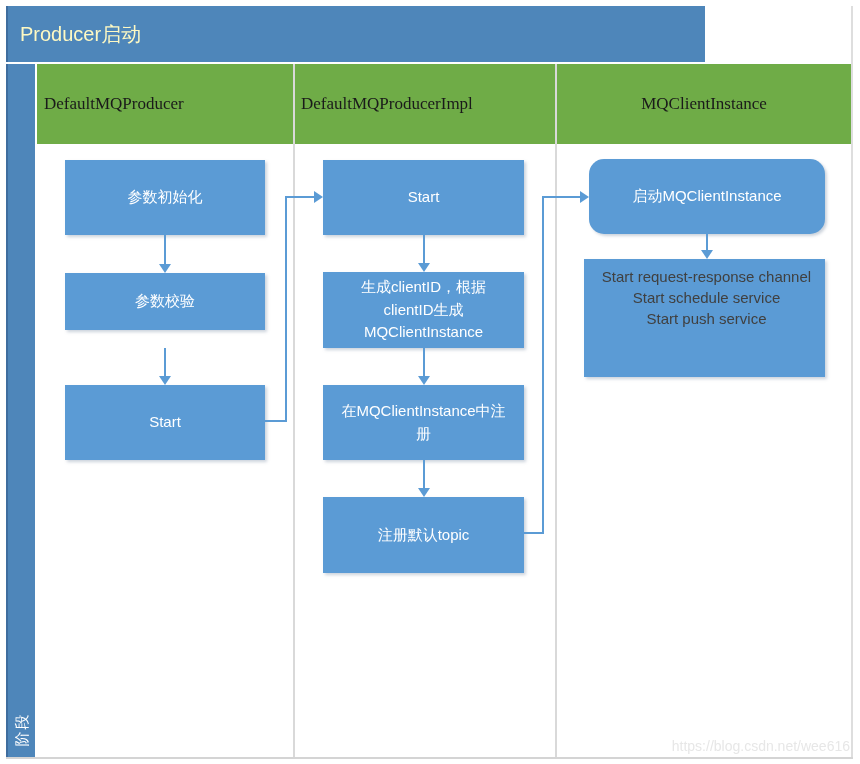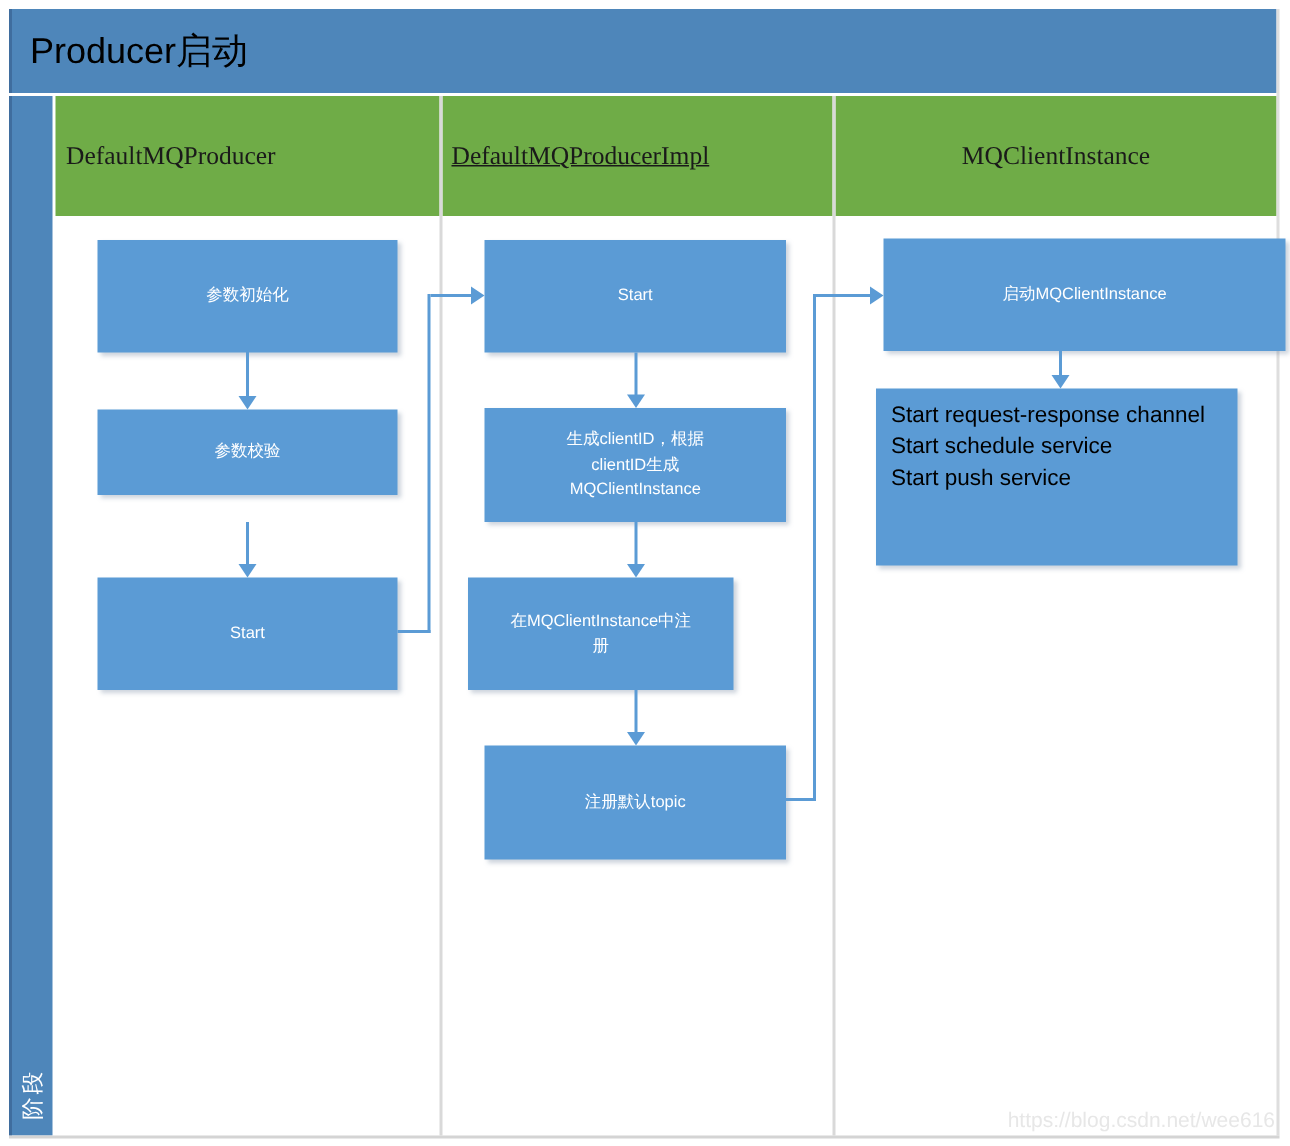--- a/index.html
+++ b/index.html
@@ -1,50 +1,50 @@
 <!DOCTYPE html>
 <html><head>
 <meta charset="utf-8">
 <style>
   html,body{margin:0;padding:0;background:#ffffff;}
   body{width:860px;height:764px;position:relative;overflow:hidden;
        font-family:"Liberation Sans", sans-serif;}
   .abs{position:absolute;}
 
   
-  .title-bar{left:6px;top:6px;width:845px;height:56px;background:#4E86BA;
+  .title-bar{left:6px;top:6px;width:699px;height:56px;background:#4E86BA;
              border-left:2px solid #3F6D9E;box-sizing:border-box;
-             display:flex;align-items:center;color:#000000;font-size:24px;
+             display:flex;align-items:center;color:#fef9c3;font-size:20px;
              padding-left:12px;}
   .phase-band{left:6px;top:64px;width:29px;height:693px;background:#4E86BA;
               border-left:2px solid #3F6D9E;box-sizing:border-box;}
   .phase-label{position:absolute;bottom:18px;left:50%;
                transform:translateX(-50%) rotate(-90deg);
                color:#ffffff;font-size:15px;letter-spacing:2px;white-space:nowrap;}
 
   
   .lane-header{top:64px;height:80px;background:#6FAC47;box-sizing:border-box;
                display:flex;align-items:center;color:#1a1a1a;
                font-family:"Liberation Serif", serif;font-size:17px;}
   .lh1{left:37px;width:256px;padding-left:7px;}
-  .lh2{left:295px;width:260px;padding-left:6px;text-decoration:underline;}
+  .lh2{left:295px;width:260px;padding-left:6px;}
   .lh3{left:557px;width:294px;justify-content:center;}
 
   
   .divider{top:64px;width:2px;height:693px;background:#D9D9D9;}
   .frame-right{left:851px;top:6px;width:2px;height:751px;background:#DEDEDE;}
   .frame-bottom{left:6px;top:757px;width:847px;height:2px;background:#D4D4D4;}
 
   
-  .box{background:#5B9BD5;color:#ffffff;font-size:11px;line-height:1.5;
+  .box{background:#5B9BD5;color:#ffffff;font-size:15px;line-height:1.5;
        display:flex;align-items:center;justify-content:center;text-align:center;
        white-space:pre-line;box-sizing:border-box;
        box-shadow:2px 2px 3px rgba(110,130,155,0.35);}
-  .list-box{background:#5B9BD5;color:#000000;font-size:15px;line-height:21px;
-            box-sizing:border-box;padding:7px 6px 0 10px;text-align:left;
+  .list-box{background:#5B9BD5;color:#404040;font-size:15px;line-height:21px;
+            box-sizing:border-box;padding:7px 6px 0 10px;text-align:center;
             box-shadow:2px 2px 3px rgba(110,130,155,0.35);}
 
   
   .cline{background:#5B9BD5;}
   .arr-down{width:0;height:0;border-left:6px solid transparent;
             border-right:6px solid transparent;border-top:9px solid #5B9BD5;}
   .arr-right{width:0;height:0;border-top:6px solid transparent;
              border-bottom:6px solid transparent;border-left:9px solid #5B9BD5;}
 
   .watermark{right:10px;bottom:10px;color:#E7E7E7;font-size:14px;text-align:right;}
@@ -76,25 +76,25 @@
 <div class="abs frame-bottom"></div>
 
 <div class="abs box" style="left:65px;top:160px;width:200px;height:75px;">参数初始化</div>
 <div class="abs box" style="left:65px;top:273px;width:200px;height:57px;">参数校验</div>
 <div class="abs box" style="left:65px;top:385px;width:200px;height:75px;">Start</div>
 
 <div class="abs box" style="left:323px;top:160px;width:201px;height:75px;">Start</div>
 <div class="abs box" style="left:323px;top:272px;width:201px;height:76px;">生成clientID，根据
 clientID生成
 MQClientInstance</div>
-<div class="abs box" style="left:312px;top:385px;width:177px;height:75px;">在MQClientInstance中注
+<div class="abs box" style="left:323px;top:385px;width:201px;height:75px;">在MQClientInstance中注
 册</div>
 <div class="abs box" style="left:323px;top:497px;width:201px;height:76px;">注册默认topic</div>
 
-<div class="abs box" style="left:589px;top:159px;width:268px;height:75px;">启动MQClientInstance</div>
+<div class="abs box" style="left:589px;top:159px;width:236px;height:75px;border-radius:15px;">启动MQClientInstance</div>
 <div class="abs list-box" style="left:584px;top:259px;width:241px;height:118px;">
   <div>Start request-response channel</div>
   <div>Start schedule service</div>
   <div>Start push service</div>
 </div>
 
 <div class="abs cline" style="left:164px;top:234px;width:2px;height:31px;"></div>
 <div class="abs arr-down" style="left:159px;top:264px;"></div>
 <div class="abs cline" style="left:164px;top:348px;width:2px;height:29px;"></div>
 <div class="abs arr-down" style="left:159px;top:376px;"></div>

